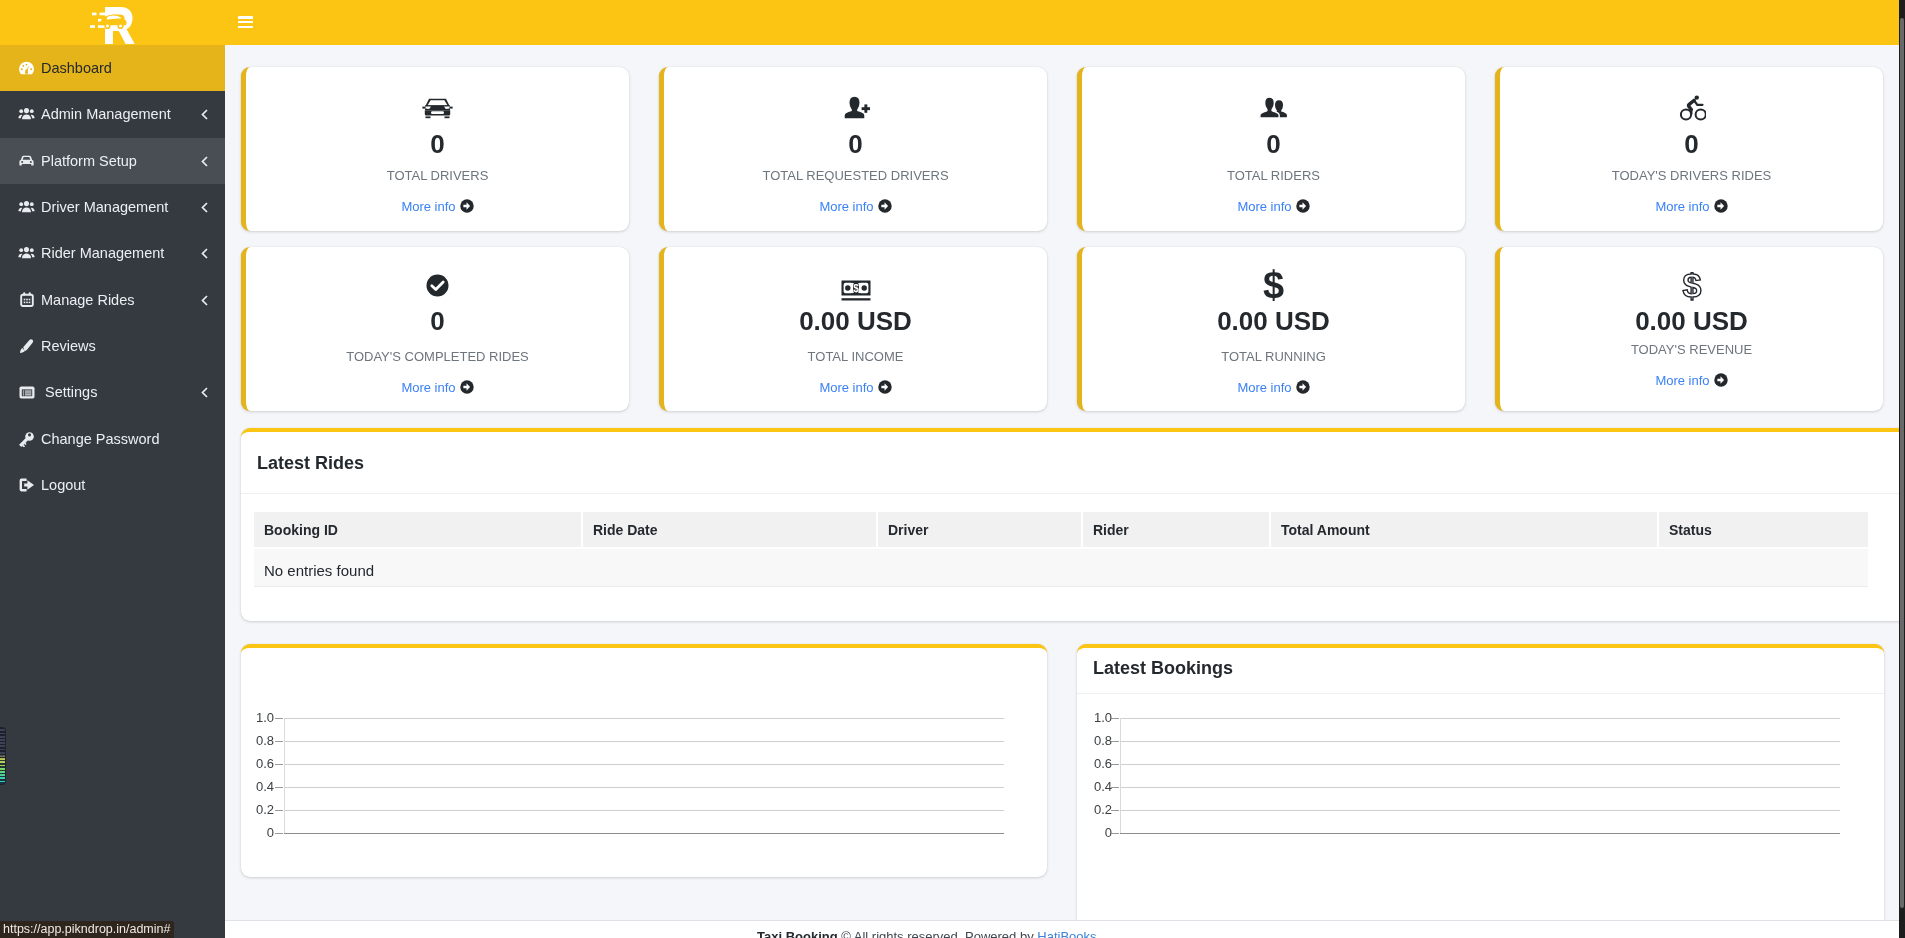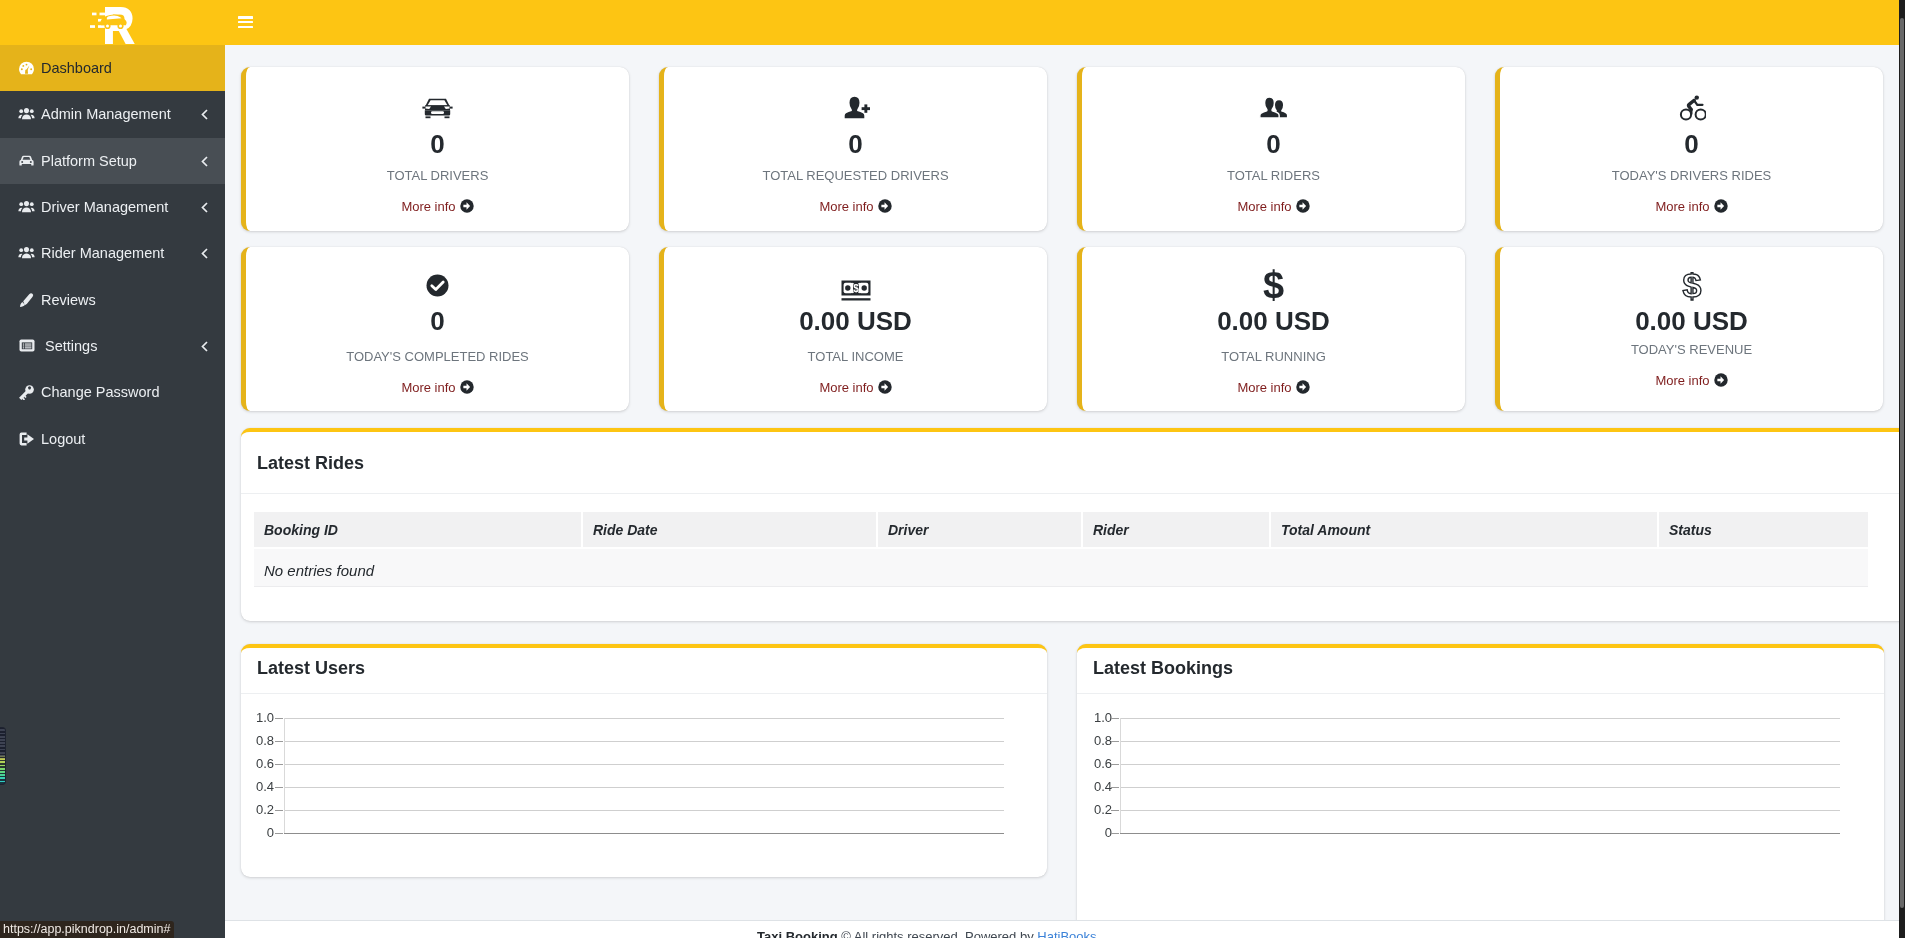--- a/index.html
+++ b/index.html
@@ -37,30 +37,30 @@
 
 
 #sbar { position:absolute; top:0; left:1899px; width:6px; height:938px; background:#1d1d1d; }
 #sthumb { position:absolute; left:1px; top:18px; width:4px; height:890px; background:#696969; border-radius:2px; }
 
 
 .sbox { position:absolute; width:388px; height:164px; background:#fff; border-radius:9px; border-left:5px solid #e5b31a; box-shadow:0 0 1px rgba(0,0,0,.12), 0 1px 3px rgba(0,0,0,.15); text-align:center; }
 .sbox .icn { margin-top:28px; height:26px; display:flex; align-items:center; justify-content:center; }
 .sbox .num { margin-top:9px; font-size:26px; font-weight:bold; color:#24292e; line-height:1.1; }
 .sbox .lbl { margin-top:9px; font-size:13px; color:#6d757d; }
-.sbox .mi  { margin-top:16px; font-size:13px; color:#7f1d1d; display:flex; justify-content:center; gap:4px; }
+.sbox .mi  { margin-top:16px; font-size:13px; color:#3b82f6; display:flex; justify-content:center; gap:4px; }
 
 
 .bcard { position:absolute; background:#fff; border-top:4px solid #fdc513; border-radius:9px; box-shadow:0 0 1px rgba(0,0,0,.12), 0 1px 3px rgba(0,0,0,.15); }
 .bcard .chead { height:62px; border-bottom:1px solid #edeff1; position:relative; }
 .bcard .ctitle { position:absolute; left:16px; top:21px; font-size:18px; font-weight:bold; color:#24292e; }
 #seeall { position:absolute; right:15px; top:19px; width:57px; height:29px; background:#fcc30d; border-radius:7px; font-size:12.5px; color:#24292e; text-align:center; line-height:30px; }
 
 
-#ltable { position:absolute; left:13px; top:80px; width:1614px; border-collapse:collapse; table-layout:fixed;font-style:italic; }
+#ltable { position:absolute; left:13px; top:80px; width:1614px; border-collapse:collapse; table-layout:fixed; }
 #ltable th { background:#f1f1f2; font-size:14px; font-weight:bold; color:#24292e; text-align:left; padding:9px 10px; border-right:2px solid #fff; border-bottom:2px solid #fff; height:36px; }
 #ltable th:last-child { border-right:none; }
 #ltable td { background:#f8f8f9; font-size:15px; color:#24292e; padding:12px 10px 6px; height:38px; border-bottom:1px solid #ececee; }
 
 
 .gline { position:absolute; height:1px; background:#e3e3e3; }
 .gaxis { position:absolute; width:1px; background:#b7b7b7; }
 .glabel { position:absolute; width:40px; text-align:right; font-size:13px; color:#3c4043; }
 </style>
 </head>
@@ -157,20 +157,41 @@
       <svg width="18" height="14" viewBox="0 0 18 14">
         <circle cx="9" cy="3.4" r="2.7" fill="#e9ecef"></circle>
         <path d="M4.2 12.5 c0-3 2.1-4.9 4.8-4.9 s4.8 1.9 4.8 4.9 z" fill="#e9ecef"></path>
         <circle cx="3.4" cy="4" r="2" fill="#e9ecef"></circle>
         <path d="M0.4 11.5 c0-2.4 1.5-3.8 3.2-3.8 l1 .3 c-1 1-1.5 2.3-1.5 3.5 z" fill="#e9ecef"></path>
         <circle cx="14.6" cy="4" r="2" fill="#e9ecef"></circle>
         <path d="M17.6 11.5 c0-2.4 -1.5-3.8 -3.2-3.8 l-1 .3 c1 1 1.5 2.3 1.5 3.5 z" fill="#e9ecef"></path>
       </svg>
     </span>
     Rider Management
+    <svg class="chev" width="7" height="11" viewBox="0 0 7 11">
+          <path d="M6 1 L1.5 5.5 L6 10" stroke="#e9ecef" stroke-width="1.7" fill="none"></path>
+        </svg>
+  </div>
+  <div class="mitem">
+    <span class="micon">
+      <svg width="14" height="15" viewBox="0 0 14 15">
+        <rect x="1.2" y="2.8" width="11.6" height="11.2" rx="1.8" fill="none" stroke="#e9ecef" stroke-width="1.9"></rect>
+        <rect x="3.2" y="0.3" width="2" height="3.2" rx="0.9" fill="#e9ecef"></rect>
+        <rect x="8.8" y="0.3" width="2" height="3.2" rx="0.9" fill="#e9ecef"></rect>
+        <g fill="#e9ecef">
+          <rect x="3.7" y="6.7" width="1.6" height="1.6"></rect>
+              <rect x="6.2" y="6.7" width="1.6" height="1.6"></rect>
+              <rect x="8.7" y="6.7" width="1.6" height="1.6"></rect>
+          <rect x="3.7" y="9.6" width="1.6" height="1.6"></rect>
+              <rect x="6.2" y="9.6" width="1.6" height="1.6"></rect>
+              <rect x="8.7" y="9.6" width="1.6" height="1.6"></rect>
+        </g>
+      </svg>
+    </span>
+    Manage Rides
     <svg class="chev" width="7" height="11" viewBox="0 0 7 11">
           <path d="M6 1 L1.5 5.5 L6 10" stroke="#e9ecef" stroke-width="1.7" fill="none"></path>
         </svg>
   </div>
   <div class="mitem">
     <span class="micon">
       <svg width="16" height="16" viewBox="0 0 16 16">
         <path d="M1 15 c.2-2.6 .9-3.9 2.3-5 l2.7 2.7 c-1.2 1.4-2.5 2-5 2.3z" fill="#e9ecef"></path>
         <path d="M4.2 9.2 L10 2.6 q1.8-2 3.4-.9 q1.6 1.1 .2 3 L8 11.8 q-1.4 1.4-2.4 1z" fill="#e9ecef"></path>
       </svg>
@@ -401,23 +422,20 @@
             <th>Status</th>
           </tr>
     <tr>
             <td colspan="6">No entries found</td>
           </tr>
   </tbody>
       </table>
 </div>
 
 <div class="bcard" style="left:241px;top:644px;width:806px;height:233px">
-  <div class="chead" style="height:46px">
-    <div class="ctitle" style="top:10px">Latest Users</div>
-  </div>
   <div class="glabel" style="right:773px;top:61.5px">1.0</div>
   <div class="glabel" style="right:773px;top:84.6px">0.8</div>
   <div class="glabel" style="right:773px;top:107.8px">0.6</div>
   <div class="glabel" style="right:773px;top:130.9px">0.4</div>
   <div class="glabel" style="right:773px;top:154.1px">0.2</div>
   <div class="glabel" style="right:773px;top:177.2px">0</div>
   <div class="gline" style="left:43px;width:720px;top:69.5px;background:#cfcfcf"></div>
   <div class="gline" style="left:43px;width:720px;top:92.6px;background:#cfcfcf"></div>
   <div class="gline" style="left:43px;width:720px;top:115.8px;background:#cfcfcf"></div>
   <div class="gline" style="left:43px;width:720px;top:138.9px;background:#cfcfcf"></div>

